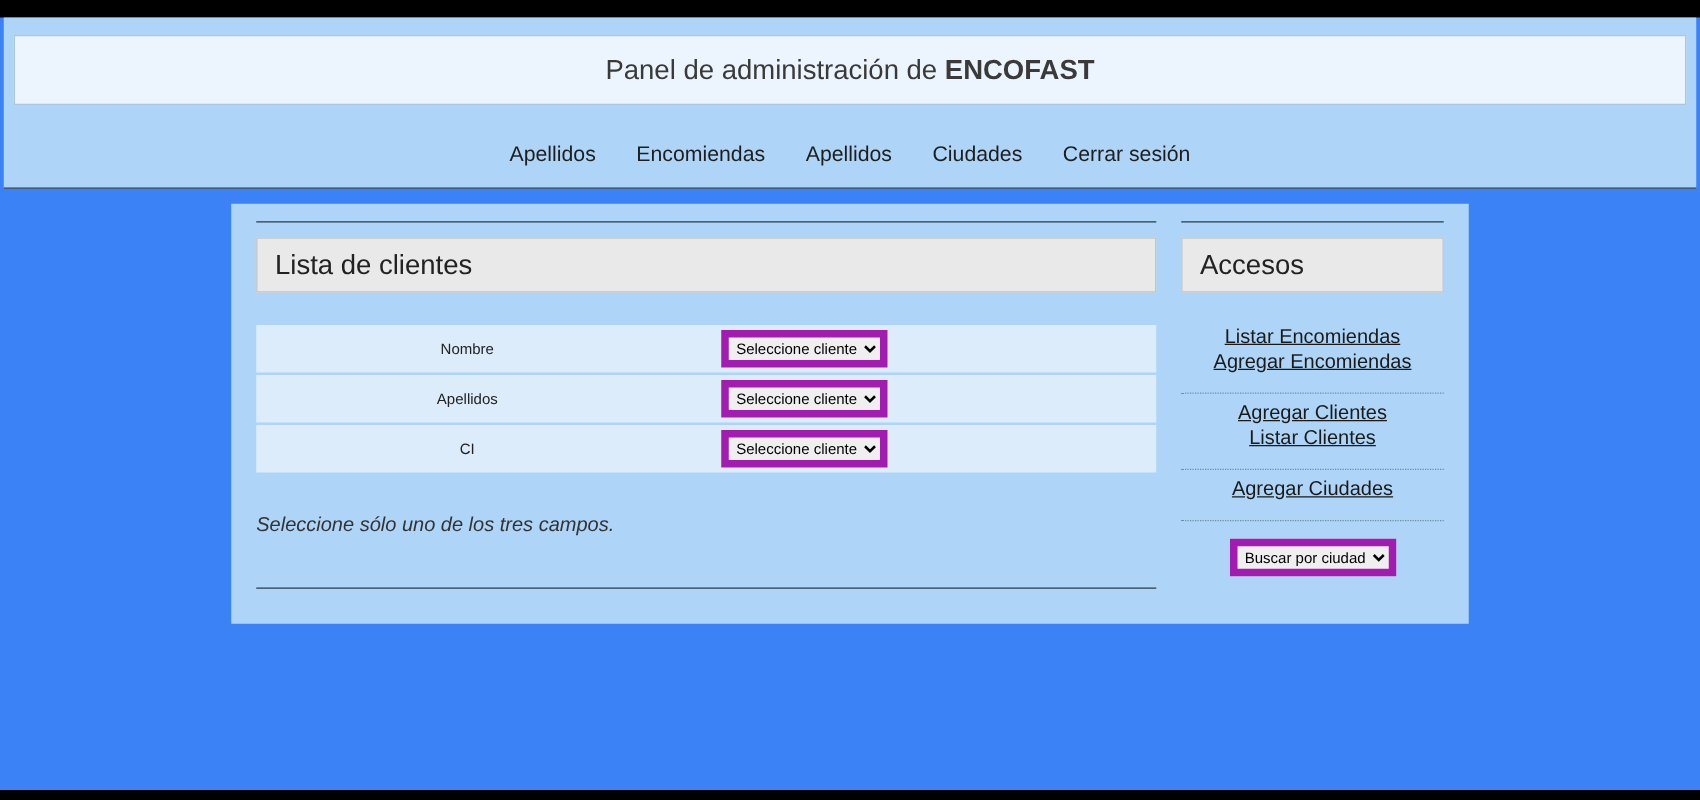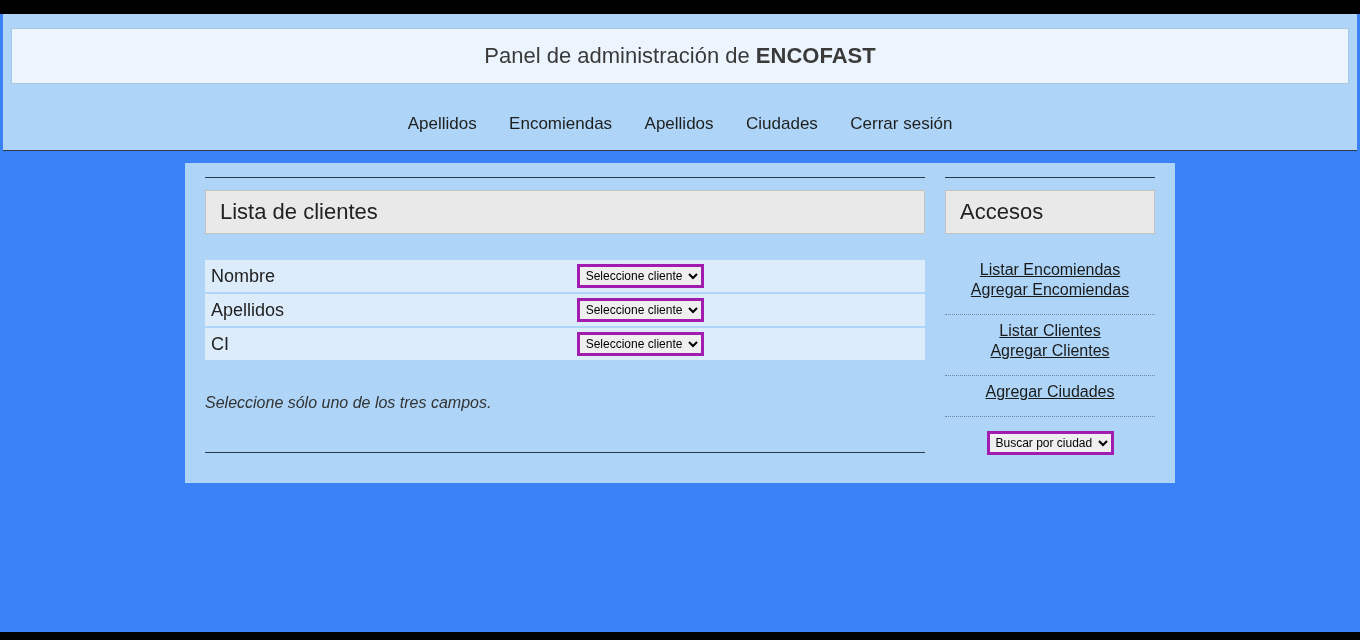--- a/index.html
+++ b/index.html
@@ -67,30 +67,32 @@
     }
     .form-row {
       display: flex;
       align-items: center;
       background: #dcecfb;
       margin: 2px 0;
       padding: 4px 6px;
     }
     .form-label {
       width: 46%;
-      font-size: 18px;
+      text-align: center;
+      font-size: 12px;
       color: #222;
     }
     .form-control { flex: 1; text-align: left; padding-left: 40px; }
     select {
       font-family: Arial, sans-serif;
       font-size: 12px;
       background: #efefef;
-      border: 3px solid #a21caf;
+      border: 6px solid #a21caf;
       padding: 1px 2px;
+      text-align: right;
     }
     .hint {
       font-style: italic;
       font-size: 16px;
       color: #333;
       margin-top: 34px;
     }
 
     .side-links-block { text-align: center; margin-bottom: 14px; }
     .side-links-block a {
@@ -162,22 +164,22 @@
       <div class="col-side">
         <hr class="rule">
         <div class="section-title">Accesos</div>
 
         <div class="side-links-block">
           <a href="#">Listar Encomiendas</a>
           <a href="#">Agregar Encomiendas</a>
         </div>
         <hr class="side-hr">
         <div class="side-links-block">
+          <a href="#">Agregar Clientes</a>
           <a href="#">Listar Clientes</a>
-          <a href="#">Agregar Clientes</a>
         </div>
         <hr class="side-hr">
         <div class="side-links-block">
           <a href="#">Agregar Ciudades</a>
         </div>
         <hr class="side-hr">
         <div class="side-select-wrap">
           <select>
             <option>Buscar por ciudad</option>
           </select>

